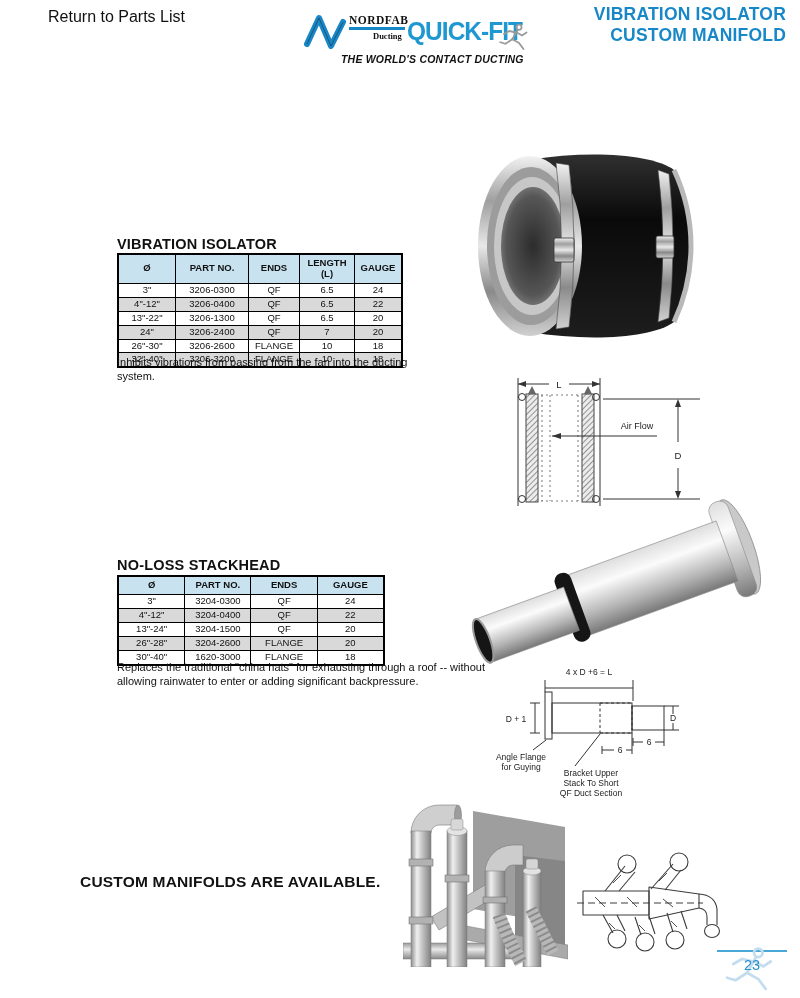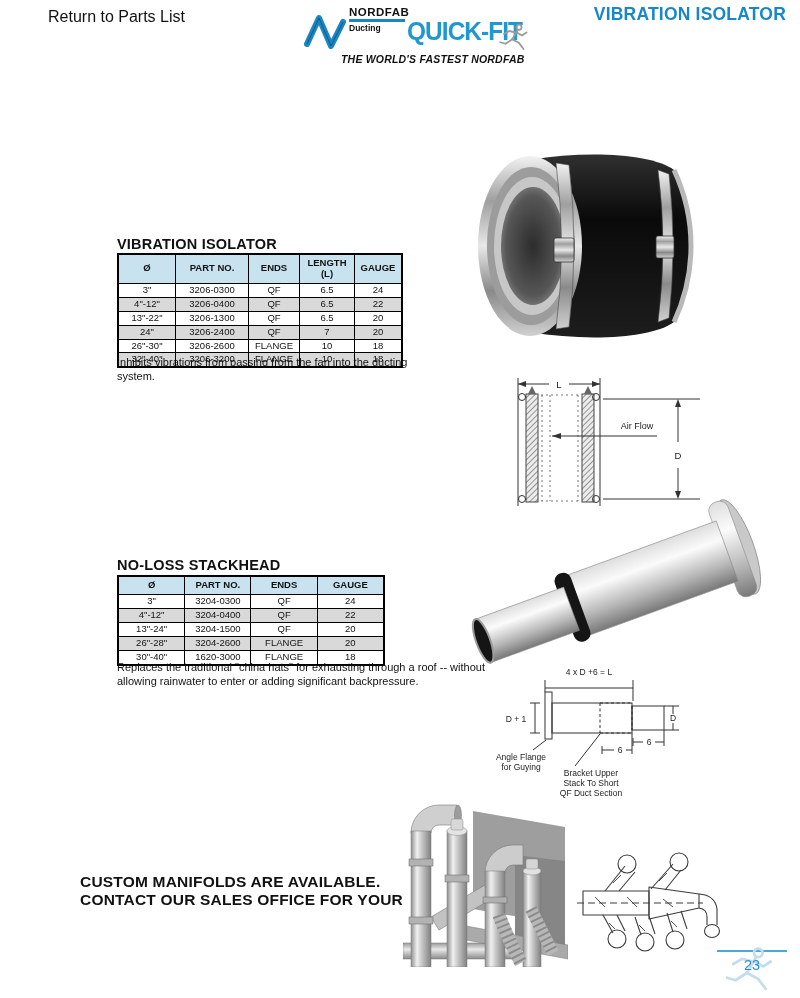--- a/index.html
+++ b/index.html
@@ -3,24 +3,24 @@
 <meta charset="utf-8">
 <style>
   html,body{margin:0;padding:0;background:#fff;}
   .page{position:relative;width:800px;height:998px;background:#ffffff;overflow:hidden;
         font-family:"Liberation Sans",sans-serif;color:#000;}
   .abs{position:absolute;}
   .return-link{position:absolute;left:48px;top:8px;font-size:16px;color:#111;text-decoration:none;}
   
   .brand{position:absolute;left:303px;top:6px;width:240px;height:64px;}
   .nmark{position:absolute;left:0;top:6px;}
-  .ntext{position:absolute;left:46px;top:0;width:70px;}
+  .ntext{position:absolute;left:46px;top:8px;width:70px;font-family:Liberation Serif, serif;}
   .nname{font-size:11.5px;font-weight:bold;letter-spacing:.5px;color:#111;}
   .nbar{width:56px;height:3px;background:#1787c8;margin-top:1px;}
-  .nsub{font-size:8.5px;font-weight:bold;color:#111;margin-top:1px;}
+  .nsub{font-size:8.5px;font-weight:bold;color:#111;margin-left:24px;margin-top:1px;}
   .quickfit{position:absolute;left:104px;top:10px;font-size:26px;font-weight:bold;color:#1f98d2;
             letter-spacing:-1px;transform:scaleX(.94);transform-origin:left;}
   .runner{position:absolute;left:194px;top:16px;}
   .tagline{position:absolute;left:38px;top:47px;font-size:10.5px;font-weight:bold;font-style:italic;
            letter-spacing:.2px;color:#111;white-space:nowrap;}
   
   .title-block{position:absolute;right:14px;top:4px;text-align:right;font-size:17.5px;font-weight:bold;
                color:#1787c8;line-height:21px;letter-spacing:.2px;}
   
   .sec-heading{position:absolute;left:117px;font-size:14.5px;font-weight:bold;letter-spacing:.2px;color:#111;}
@@ -63,25 +63,26 @@
     <svg class="runner" width="32" height="30" viewBox="0 0 42 40">
       <g fill="none" stroke="#9a9a9a" stroke-width="2.4" stroke-linecap="round">
         <circle cx="29" cy="7" r="3.4"></circle>
         <path d="M27 11 L20 23"></path>
         <path d="M26 14 L33 18 L39 14"></path>
         <path d="M25 14 L16 12 L9 16"></path>
         <path d="M20 23 L29 28 L35 36"></path>
         <path d="M20 23 L11 29 L4 27"></path>
       </g>
     </svg>
-    <div class="tagline">THE WORLD'S FASTEST NORDFAB</div>
+    <div class="tagline">THE WORLD'S CONTACT DUCTING</div>
   </div>
 
   <div class="title-block">
     <div>VIBRATION ISOLATOR</div>
+    <div>CUSTOM MANIFOLD</div>
   </div>
 
   <div class="sec-heading" style="top:236px">VIBRATION ISOLATOR</div>
   <table class="spec-table" id="vi-table" style="top:253px">
       <thead>
         <tr>
           <th>Ø</th>
           <th>PART NO.</th>
           <th>ENDS</th>
           <th>LENGTH (L)</th>
@@ -315,21 +316,20 @@
     <text x="166" y="83" font-size="8.5" text-anchor="middle">6</text>
     <text x="38" y="98" font-size="8.5" text-anchor="middle">Angle Flange</text>
     <text x="38" y="108" font-size="8.5" text-anchor="middle">for Guying</text>
     <text x="108" y="114" font-size="8.5" text-anchor="middle">Bracket Upper</text>
     <text x="108" y="124" font-size="8.5" text-anchor="middle">Stack To Short</text>
     <text x="108" y="134" font-size="8.5" text-anchor="middle">QF  Duct Section</text>
   </svg>
 
   <div class="custom-text">
     <div>CUSTOM MANIFOLDS ARE AVAILABLE.</div>
-    <div>CONTACT OUR SALES OFFICE FOR YOUR</div>
   </div>
 
   <svg class="abs" style="left:403px;top:797px" width="165" height="170" viewBox="0 0 165 170">
     <defs>
       <linearGradient id="pgh" x1="0" y1="0" x2="1" y2="0">
         <stop offset="0" stop-color="#8f8f8f"></stop>
           <stop offset="0.3" stop-color="#f0f0f0"></stop>
         <stop offset="0.55" stop-color="#c6c6c6"></stop>
           <stop offset="1" stop-color="#808080"></stop>
       </linearGradient>

